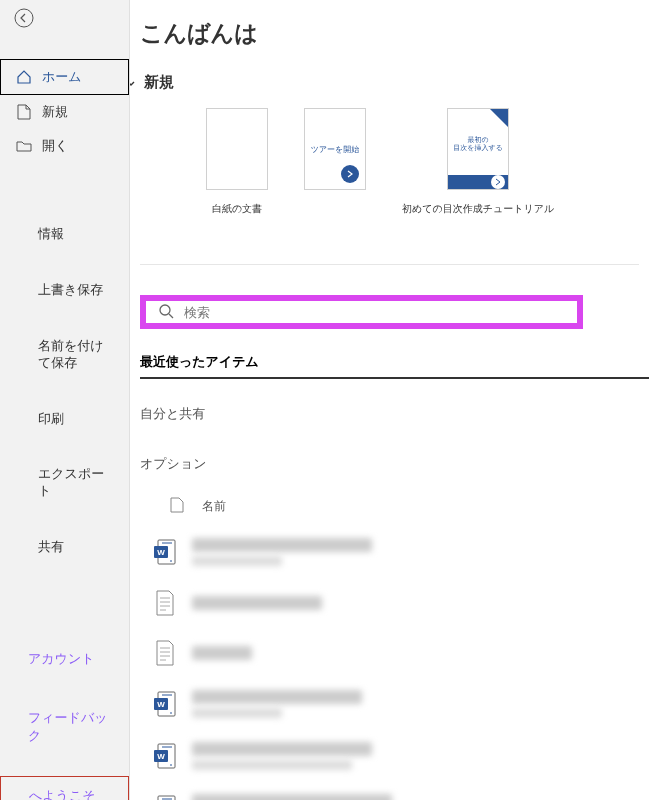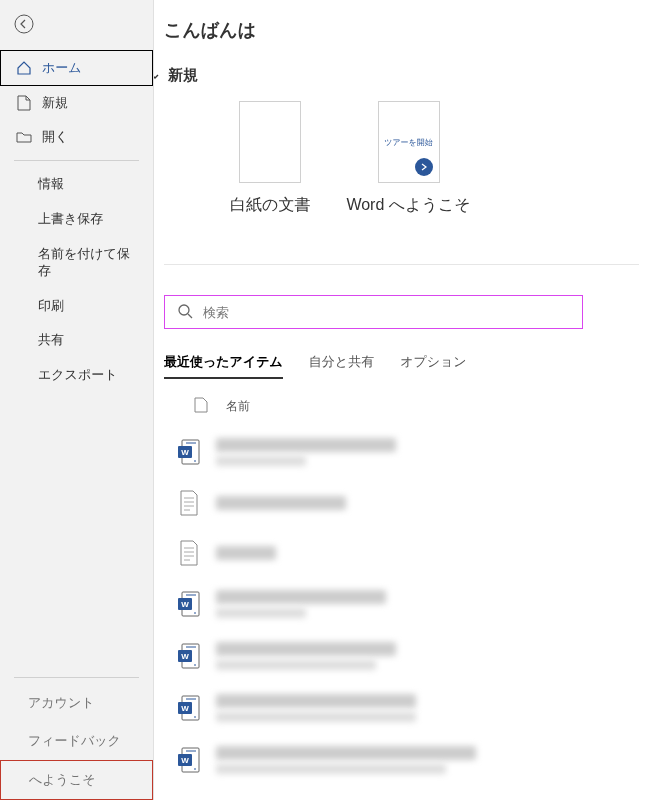--- a/index.html
+++ b/index.html
@@ -8,26 +8,27 @@
     font-size: 13px;
     background: #fff;
     width: 649px;
     height: 800px;
     overflow: hidden;
     display: flex;
     color: #333;
   }
   
   .sidebar {
-    width: 154px;
+    width: 130px;
     background: #f2f2f2;
     border-right: 1px solid #e0e0e0;
     display: flex;
     flex-direction: column;
     padding-top: 8px;
+    gap: 21px;
   }
   .back-btn {
     width: 32px; height: 32px;
     display: flex; align-items: center; justify-content: center;
     margin-left: 8px;
     cursor: pointer;
   }
   .nav-section { margin-top: 10px; }
   .nav-item {
     display: flex;
@@ -52,33 +53,33 @@
   .sub-nav-item {
     padding: 9px 16px 9px 38px;
     cursor: pointer;
     color: #333;
     line-height: 1.3;
   }
   .spacer { flex: 1; }
   .footer-nav-item {
     padding: 10px 16px 10px 28px;
     cursor: pointer;
-    color: #737373;
+    color: #8b5cf6;
   }
   .footer-nav-item.highlighted {
     border: 1.5px solid #c0392b;
   }
   
   .main {
     flex: 1;
     padding: 18px 0 0 0;
     overflow-y: hidden;
   }
   .greeting {
-    font-size: 18px;
+    font-size: 23px;
     font-weight: 600;
     margin: 0 0 24px 10px;
   }
   .section-header {
     display: flex;
     align-items: center;
     gap: 6px;
     margin-left: -6px;
     margin-bottom: 16px;
   }
@@ -109,35 +110,35 @@
   .thumb.welcome { color:#2b579a;font-family:Liberation Serif, serif; }
   .thumb.welcome .mini-btn {
     width:18px;height:18px;border-radius:50%;background:#2b579a;position:absolute;bottom:6px;right:6px;display:flex;align-items:center;justify-content:center;
   }
   .thumb.toc .corner {
     position:absolute;top:0;right:0;width:0;height:0;border-style:solid;border-width:0 18px 18px 0;border-color:transparent #2b579a transparent transparent;
   }
   .thumb.toc .txt { color:#2b579a; font-size:7px; text-align:center; line-height:1.2; margin-top:-10px;}
   .thumb.toc .bar { position:absolute;bottom:0;left:0;right:0;height:14px;background:#2b579a;}
   .thumb.toc .bar-dot {width:14px;height:14px;border-radius:50%;background:#fff;position:absolute;right:3px;bottom:0;display:flex;align-items:center;justify-content:center;}
-  .template-label { font-size: 16px; text-align: right; }
+  .template-label { font-size: 10px; text-align: right; }
   .templates-wrap { border-bottom:1px solid #e6e6e6; padding-bottom:30px; margin:0 10px 30px 10px;}
   .search-box {
     display:flex;align-items:center;
-    border:1px solid #d946ef;
+    border:6px solid #d946ef;
     height:34px;
     margin: 0 66px 24px 10px;
     padding: 0 12px;
     gap:10px;
   }
   .search-box input {
     border:none;outline:none;font-size:13px;flex:1;color:#555;
   }
   .tabs {
-    display:flex;gap:26px;margin-left:10px;margin-bottom:18px;font-size:13px;
+    display:flex;gap:26px;margin-left:10px;margin-bottom:18px;font-size:13px;flex-direction:column;
   }
   .tab { padding-bottom:6px; cursor:pointer; color:#555;}
   .tab.active { color:#000; font-weight:600; border-bottom:2px solid #333;}
   .list-header {
     display:flex;align-items:center;margin-left:40px;gap:18px;font-size:12px;color:#555;margin-bottom:10px;
   }
   .file-list { margin-left:10px; }
   .file-row {
     display:flex;align-items:center;gap:16px;padding:12px 0 12px 14px;cursor:pointer;
   }
@@ -186,22 +187,22 @@
       <span class="nav-label">開く</span>
     </div>
   </div>
 
   <div class="divider"></div>
 
   <div class="sub-nav-item">情報</div>
   <div class="sub-nav-item">上書き保存</div>
   <div class="sub-nav-item">名前を付けて保存</div>
   <div class="sub-nav-item">印刷</div>
+  <div class="sub-nav-item">エクスポート</div>
   <div class="sub-nav-item">共有</div>
-  <div class="sub-nav-item">エクスポート</div>
 
   <div class="spacer"></div>
   <div class="divider"></div>
   <div class="footer-nav-item">アカウント</div>
   <div class="footer-nav-item">フィードバック</div>
   <div class="footer-nav-item highlighted">へようこそ</div>
 </div>
 
 <div class="main">
   <div class="greeting">こんばんは</div>
@@ -223,21 +224,37 @@
       </div>
       <div class="template">
         <div class="thumb welcome">
           <span>ツアーを開始</span>
           <span class="mini-btn">
             <svg width="10" height="10" viewBox="0 0 10 10">
                 <path d="M3 2 L7 5 L3 8" fill="none" stroke="#fff" stroke-width="1.2"></path>
               </svg>
           </span>
         </div>
-        <div class="template-label">Word へようこそ</div>
+      </div>
+      <div class="template">
+        <div class="thumb toc">
+          <span class="corner"></span>
+          <div class="txt">
+            <span>最初の</span><br>
+            <span>目次を挿入する</span>
+          </div>
+          <span class="bar">
+              <span class="bar-dot">
+            <svg width="8" height="8" viewBox="0 0 8 8">
+                  <path d="M2 1 L6 4 L2 7" fill="none" stroke="#2b579a" stroke-width="1"></path>
+                </svg>
+          </span>
+            </span>
+        </div>
+        <div class="template-label">初めての目次作成チュートリアル</div>
       </div>
     </div>
   </div>
 
   <div class="search-box">
     <span>
       <svg width="16" height="16" viewBox="0 0 16 16">
           <circle cx="7" cy="7" r="5" fill="none" stroke="#666" stroke-width="1.3"></circle>
           <path d="M11 11 L15 15" stroke="#666" stroke-width="1.3"></path>
         </svg>

